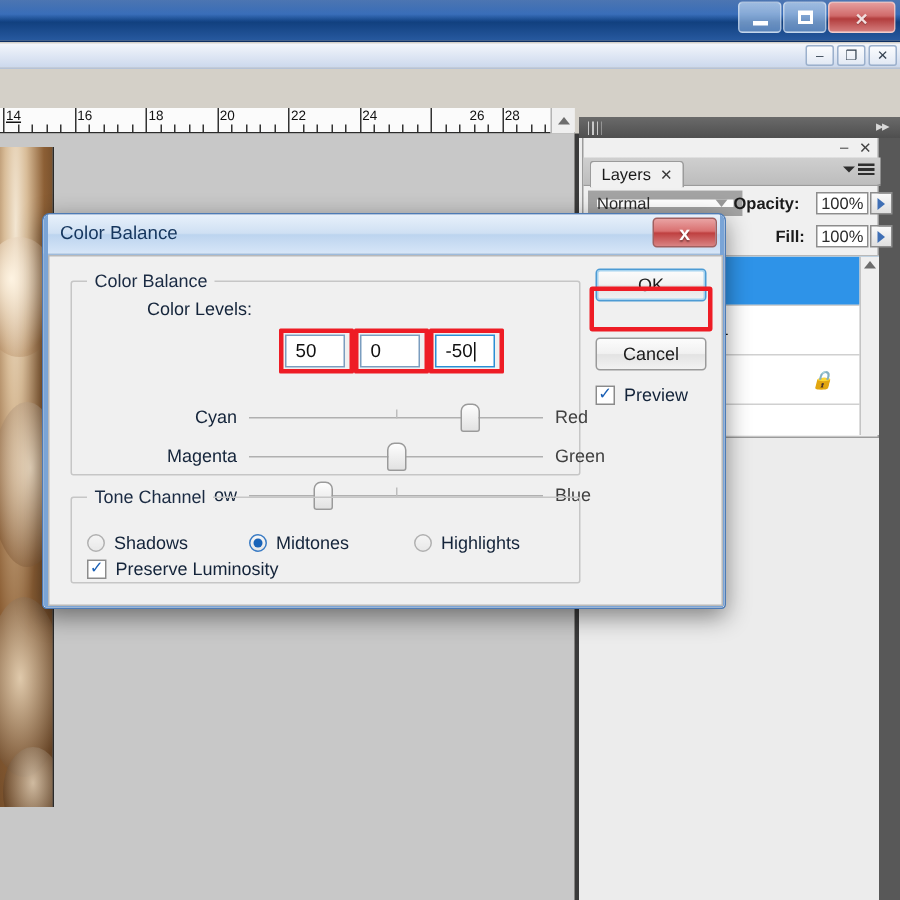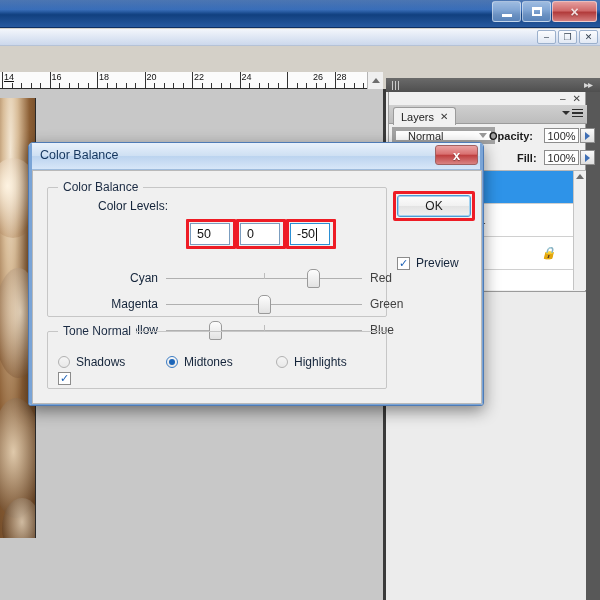--- a/index.html
+++ b/index.html
@@ -175,22 +175,22 @@
   .lp-tab .xclose { font-size:10px; color:#3a3a3a; }
   .lp-menu { position:absolute; right:4px; top:4px; display:flex; align-items:center; gap:2px; }
   .lp-menu .tri { width:0;height:0;border-left:4px solid transparent;border-right:4px solid transparent;border-top:4px solid #2e2e2e; }
   .lp-menu .lines { width:11px; height:8px;
     background: repeating-linear-gradient(180deg,#2e2e2e 0 1.4px, transparent 1.4px 3.3px); }
 
   .lp-row1 { position:absolute; left:0; top:33px; width:198px; height:21px; }
   .lp-row2 { position:absolute; left:0; top:55px; width:198px; height:21px; }
   .blend-select {
     position:absolute; left:3px; top:2px; width:103px; height:17px;
-    background:#fff; border:4px solid #a3a3a3;
-    display:flex; align-items:center; padding-left:12px;
+    background:#fff; border:6px solid #a3a3a3;
+    display:flex; align-items:center; padding-left:0;
     font-size:11px; color:#2b2b2b;
   }
   .blend-select .tri { position:absolute; right:4px; width:0;height:0;
     border-left:4px solid transparent;border-right:4px solid transparent;border-top:5px solid #9a9a9a; }
   .lbl-right { position:absolute; font-size:11px; color:#1b1b1b; font-weight:bold; }
   .num-box {
     position:absolute; width:35px; height:15px; background:#fff; border:1px solid #8d8d8d;
     font-size:11px; color:#2b2b2b; display:flex; align-items:center; justify-content:center;
   }
   .spin-btn {
@@ -529,42 +529,44 @@
           <div class="slider-row" style="left: 133px; top: 150px; width: 196px;">
             <span class="s-left">Yellow</span>
             <span class="s-right">Blue</span>
             <div class="track"></div>
             <div class="midtick"></div>
             <div class="thumb" style="left: 25%;"></div>
           </div>
         </div>
 
       <div class="group tb-group">
-        <span class="legend">Tone Normal</span>
+        <span class="legend">Tone Channel</span>
         <div id="tone-host">
             <div class="radio-row" style="left: 10px;">
               <span class="radio off"></span>
               <span>Shadows</span>
             </div>
             <div class="radio-row" style="left: 118px;">
               <span class="radio on"></span>
               <span>Midtones</span>
             </div>
             <div class="radio-row" style="left: 228px;">
               <span class="radio off"></span>
               <span>Highlights</span>
             </div>
           </div>
         <div class="chk-row" style="left:10px; top:40px;">
           <span class="chk">✓</span>
-        </div>
-      </div>
-
-      <div class="btn focused" style="left:364px; top:24px;">OK</div>
+          <span>Preserve Luminosity</span>
+        </div>
+      </div>
+
+      <div class="btn focused" style="left:364px; top:8px;">OK</div>
       <div class="btn-hl" style="left:360px; top:20px; width:82px; height:30px;"></div>
+      <div class="btn" style="left:364px; top:54px;">Cancel</div>
 
       <div class="chk-row" style="left:364px; top:85px;">
         <span class="chk">✓</span>
         <span>Preview</span>
       </div>
 
     </div>
   </div>
 
 </div>

